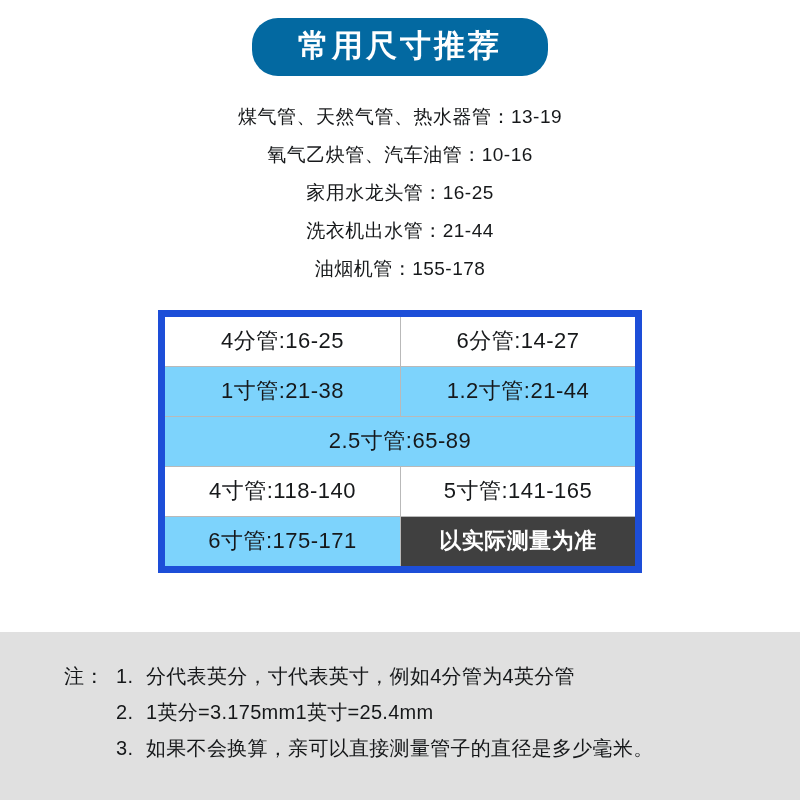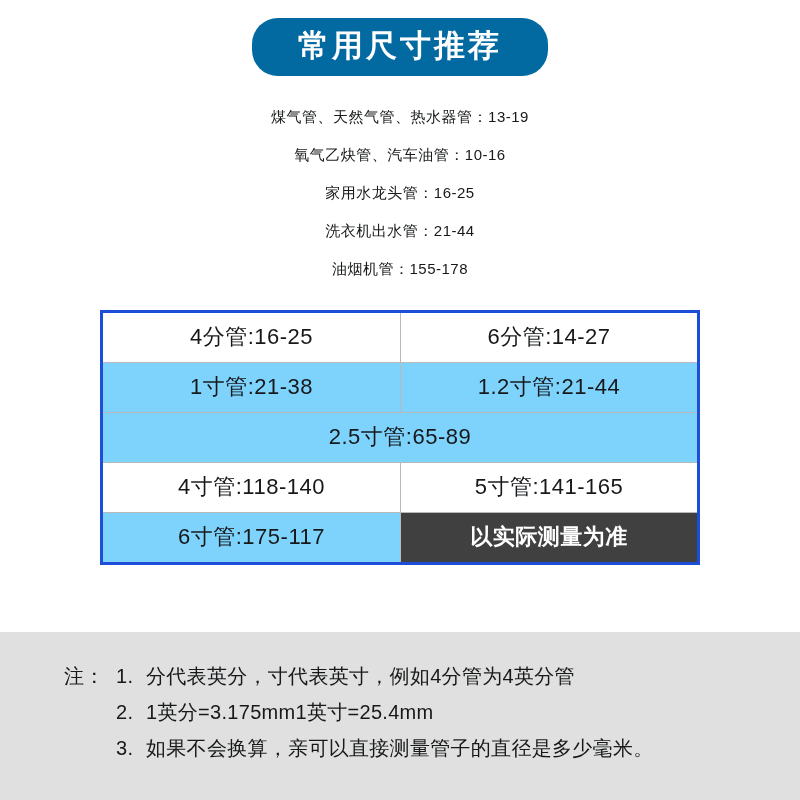--- a/index.html
+++ b/index.html
@@ -40,31 +40,31 @@
     line-height: 1.1;
     text-align: center;
   }
 
   
   .reco-list {
     margin-top: 22px;
     text-align: center;
   }
   .reco-line {
-    font-size: 15px;
+    font-size: 19px;
     line-height: 38px;
     color: #16181a;
     letter-spacing: 0.5px;
   }
 
   
   .table-wrap {
     margin: 22px auto 0 auto;
-    width: 600px;
-    border: 3px solid #1d4ed8;
+    width: 484px;
+    border: 7px solid #1d4ed8;
     box-sizing: border-box;
   }
   .trow {
     display: flex;
     border-bottom: 1px solid #b9b9b9;
   }
   .trow:last-child { border-bottom: none; }
   .tcell {
     flex: 1 1 50%;
     box-sizing: border-box;
@@ -146,21 +146,21 @@
       <div class="tcell">1.2寸管:21-44</div>
     </div>
     <div class="trow row-grey">
       <div class="tcell">2.5寸管:65-89</div>
     </div>
     <div class="trow row-light">
       <div class="tcell">4寸管:118-140</div>
       <div class="tcell">5寸管:141-165</div>
     </div>
     <div class="trow row-grey">
-      <div class="tcell">6寸管:175-117</div>
+      <div class="tcell">6寸管:175-171</div>
       <div class="tcell accent">以实际测量为准</div>
     </div>
   </div>
 
   <div class="notes">
     <div class="notes-inner">
       <div class="note-row">
         <span class="note-label">注：</span>
         <span class="note-num">1.</span>
         <span class="note-text">分代表英分，寸代表英寸，例如4分管为4英分管</span>

